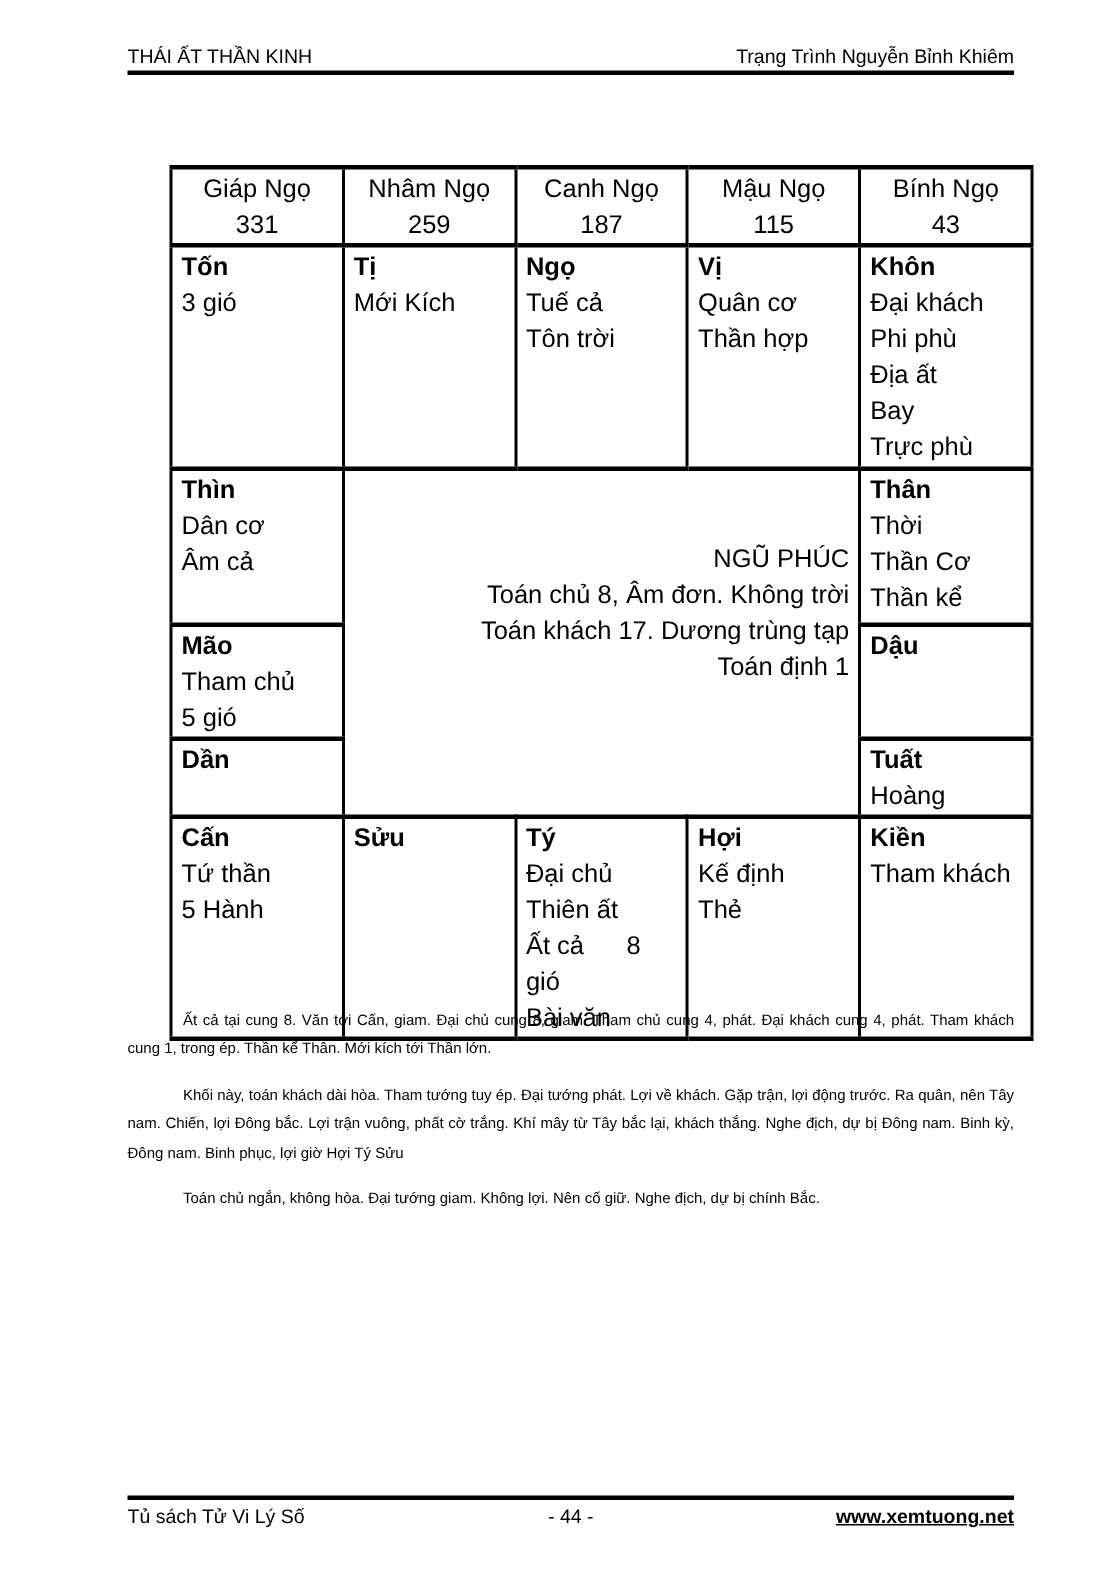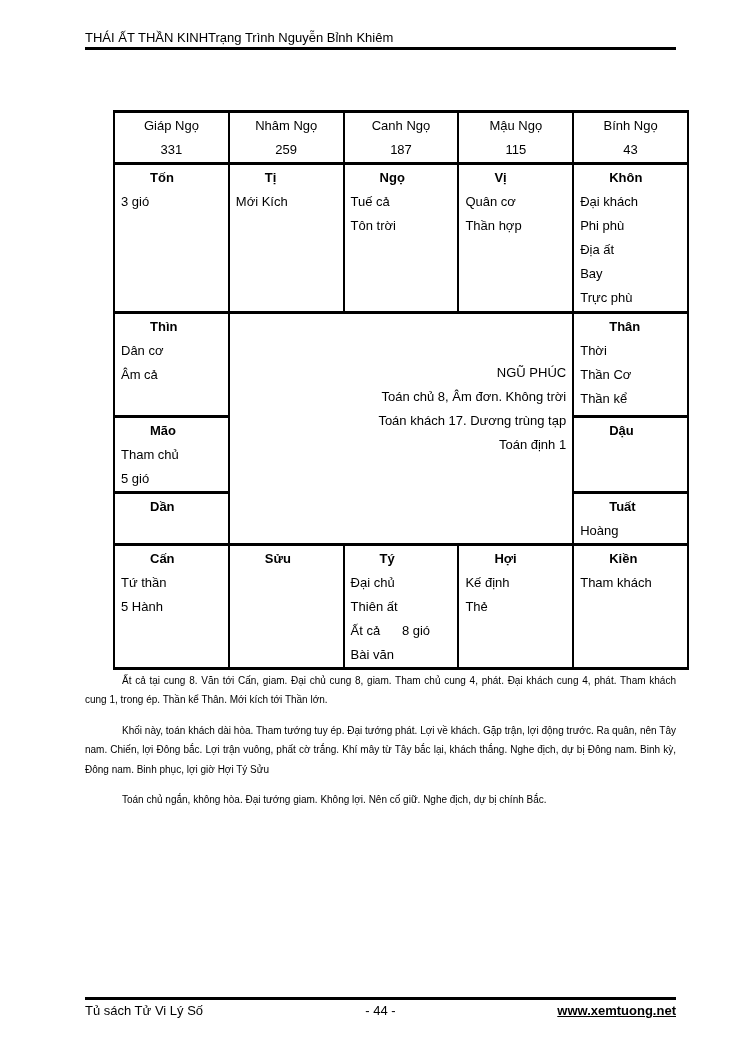--- a/index.html
+++ b/index.html
@@ -8,50 +8,50 @@
     background: #ffffff;
     color: #000000;
     font-family: "Liberation Sans", sans-serif;
     position: relative;
     overflow: hidden;
   }
 
   
   .page-header {
     position: absolute; left: 85px; top: 30px; width: 591px;
-    display: flex; 
+    display: flex; justify-content: space-between;
     font-size: 13px; line-height: 15px;
   }
   .header-rule {
     position: absolute; left: 85px; top: 47px; width: 591px; height: 3px;
     background: #000;
   }
 
   
   .chart-table {
     position: absolute; left: 113px; top: 110px; width: 576px;
     border-collapse: collapse; table-layout: fixed;
-    font-size: 13px; line-height: 24px;
+    font-size: 17px; line-height: 24px;
   }
   .chart-table col { width: 20%; }
   .chart-table td {
     border: 2px solid #000;
     border-top-width: 3px; border-bottom-width: 3px;
     vertical-align: top;
     padding: 1px 6px 0 6px;
     overflow: hidden;
   }
   tr.r-years  { height: 47px;  }
   tr.r-top    { height: 149px; }
   tr.r-mid1   { height: 104px; }
   tr.r-mid2   { height: 75px;  }
   tr.r-mid3   { height: 47px;  }
   tr.r-bottom { height: 121px; }
   .year-cell { text-align: center; }
-  .p-title { font-weight: bold; margin-left: 29px; }
+  .p-title { font-weight: bold; }
   .center-cell { text-align: right; padding-top: 47px !important; }
 
   
   .paragraphs {
     position: absolute; left: 85px; top: 671px; width: 591px;
     font-size: 10px; line-height: 19.4px;
   }
   .paragraphs p { text-align: justify; text-indent: 37px; margin-bottom: 11px; }
 
   

